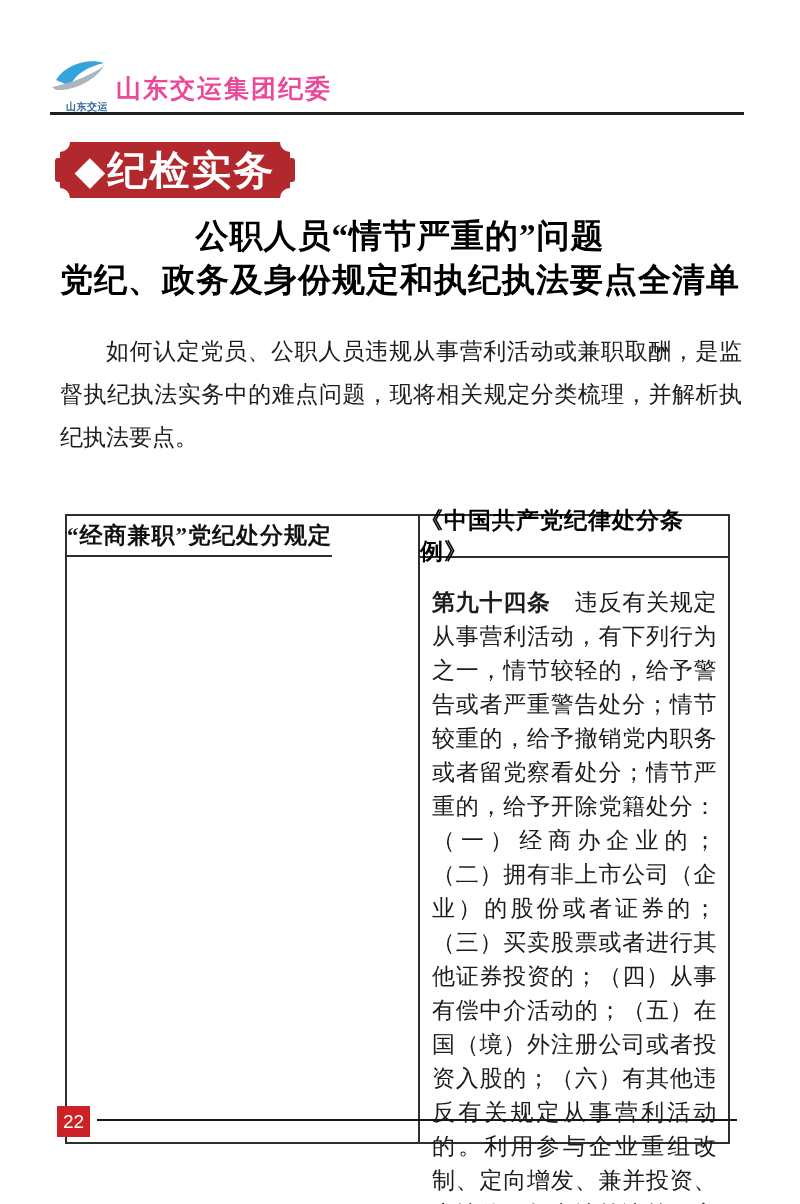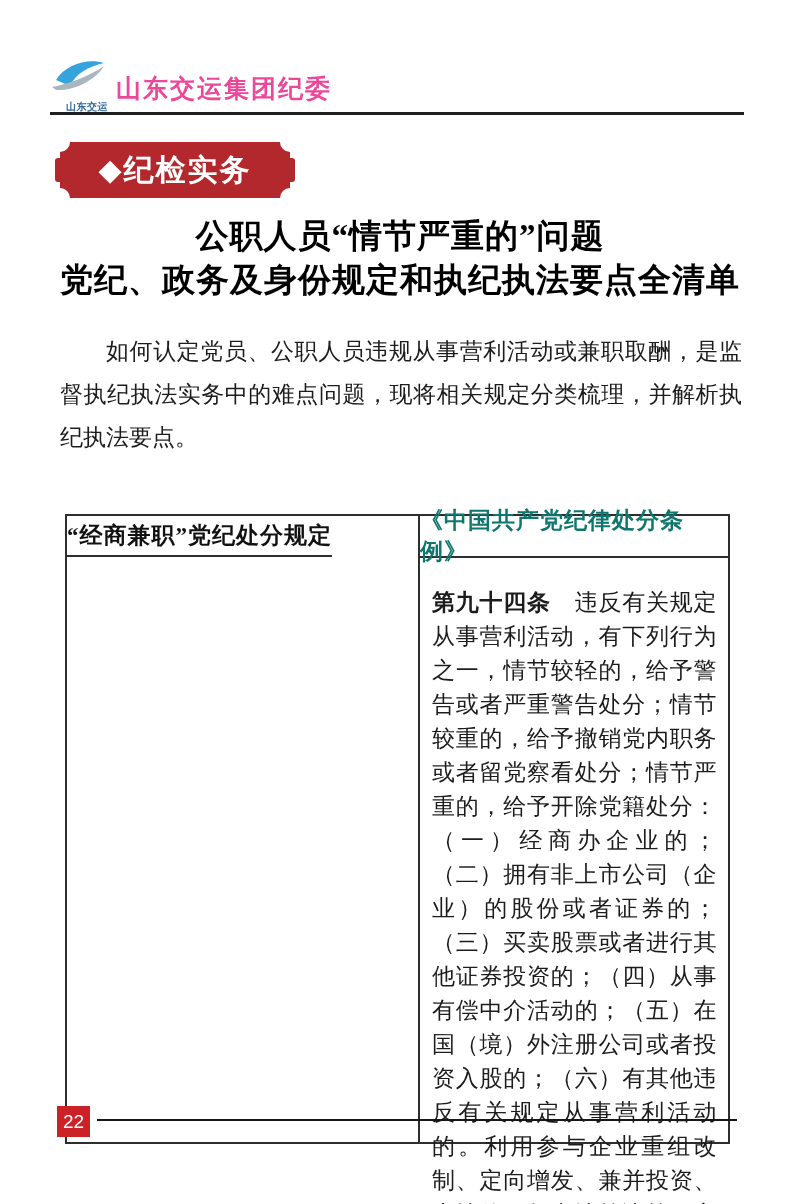--- a/index.html
+++ b/index.html
@@ -50,21 +50,21 @@
     position: absolute; width: 20px; height: 20px; border-radius: 50%;
     background: #ffffff;
   }
   .badge .n-tl { left: -10px; top: -10px; }
   .badge .n-tr { right: -10px; top: -10px; }
   .badge .n-bl { left: -10px; bottom: -10px; }
   .badge .n-br { right: -10px; bottom: -10px; }
   .badge-text {
     position: absolute; left: 0; top: 0; width: 100%; height: 100%;
     display: flex; align-items: center; justify-content: center;
-    color: #ffffff; font-size: 30px; font-weight: bold; letter-spacing: 2px;
+    color: #ffffff; font-size: 40px; font-weight: bold; letter-spacing: 2px;
     white-space: nowrap;
   }
 
   
   .doc-title {
     position: absolute; left: 0; top: 214px; width: 100%;
     text-align: center; font-weight: bold; color: #000000;
     font-size: 33px; line-height: 44px; letter-spacing: 1px;
   }
 
@@ -85,21 +85,21 @@
     height: 41px; border-bottom: 2px solid #2e2e2e;
     display: flex; align-items: center; justify-content: center;
     font-size: 23px; font-weight: bold; letter-spacing: 1px; color: #111111;
   }
   .rt-body-row { flex: 1; display: flex; min-height: 0; }
   .rt-left-cell { width: 88px; border-right: 2px solid #2e2e2e; }
   .rt-right-col { flex: 1; display: flex; flex-direction: column; min-width: 0; }
   .rt-subheader {
     height: 42px; border-bottom: 2px solid #2e2e2e;
     display: flex; align-items: center; justify-content: center;
-    font-size: 23px; font-weight: bold; letter-spacing: 1px; color: #0f766e;
+    font-size: 23px; font-weight: bold; letter-spacing: 1px; color: #000000;
   }
   .rt-article {
     flex: 1; padding: 28px 11px 17px 12px;
     font-size: 23px; line-height: 34px; color: #1c1c1c;
     text-align: justify; letter-spacing: 0.5px;
   }
   .article-label { font-weight: bold; margin-right: 24px; }
 
   
   .page-number {

